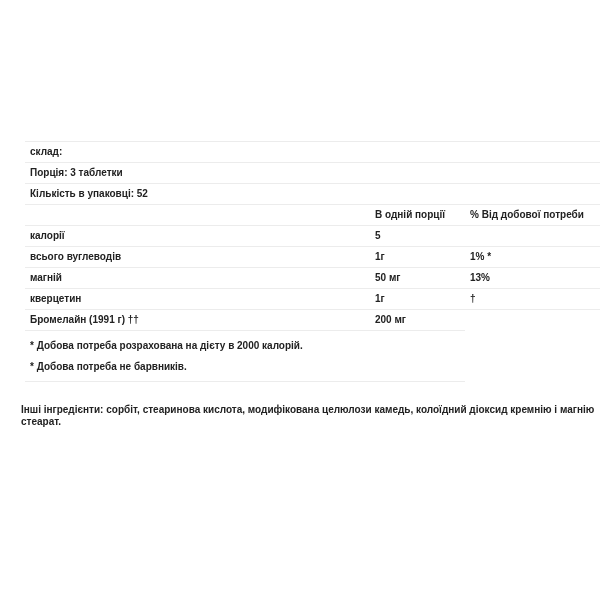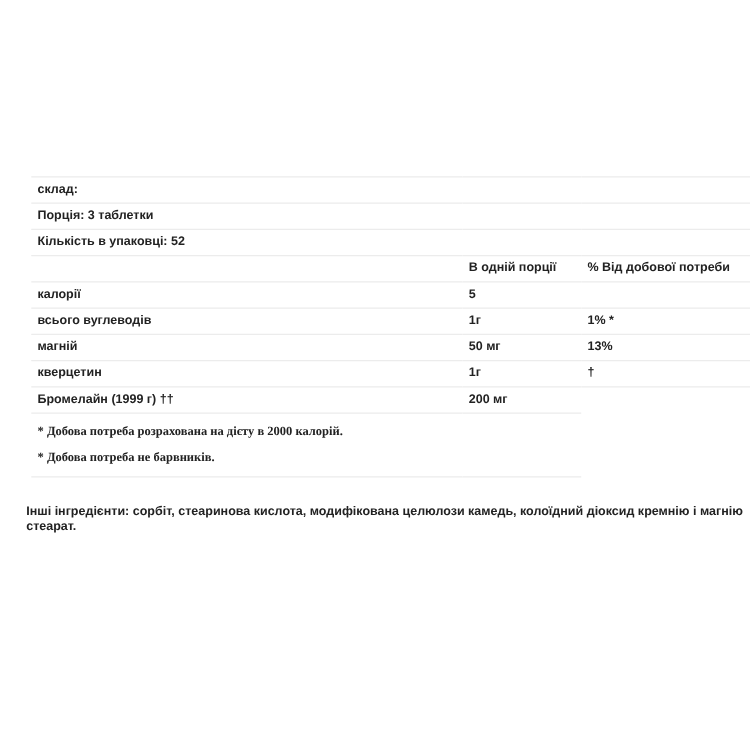--- a/index.html
+++ b/index.html
@@ -41,21 +41,21 @@
     table.facts col.c1 { width: 345px; }
     table.facts col.c2 { width: 95px; }
     table.facts col.c3 { width: 148px; }
     table.facts td.nob { border: none; }
     table.facts td.note-cell {
       padding-top: 4px;
       padding-bottom: 4px;
       height: auto;
       line-height: 21px;
     }
-    .note-line { display: block; font-family: Liberation Serif, serif; }
+    .note-line { display: block; }
     .ingredients {
       position: absolute;
       left: 21px;
       top: 404px;
       width: 588px;
       line-height: 12px;
     }
     .ingredients p {
       margin: 0 0 8px 0;
     }
@@ -99,21 +99,21 @@
         <td>магній</td>
         <td>50 мг</td>
         <td>13%</td>
       </tr>
       <tr>
         <td>кверцетин</td>
         <td>1г</td>
         <td>†</td>
       </tr>
       <tr>
-        <td>Бромелайн (1999 г) ††</td>
+        <td>Бромелайн (1991 г) ††</td>
         <td>200 мг</td>
         <td class="nob"></td>
       </tr>
       <tr>
         <td colspan="2" class="note-cell">
           <span class="note-line">* Добова потреба розрахована на дієту в 2000 калорій.</span>
           <span class="note-line">* Добова потреба не барвників.</span>
         </td>
         <td class="nob"></td>
       </tr>

